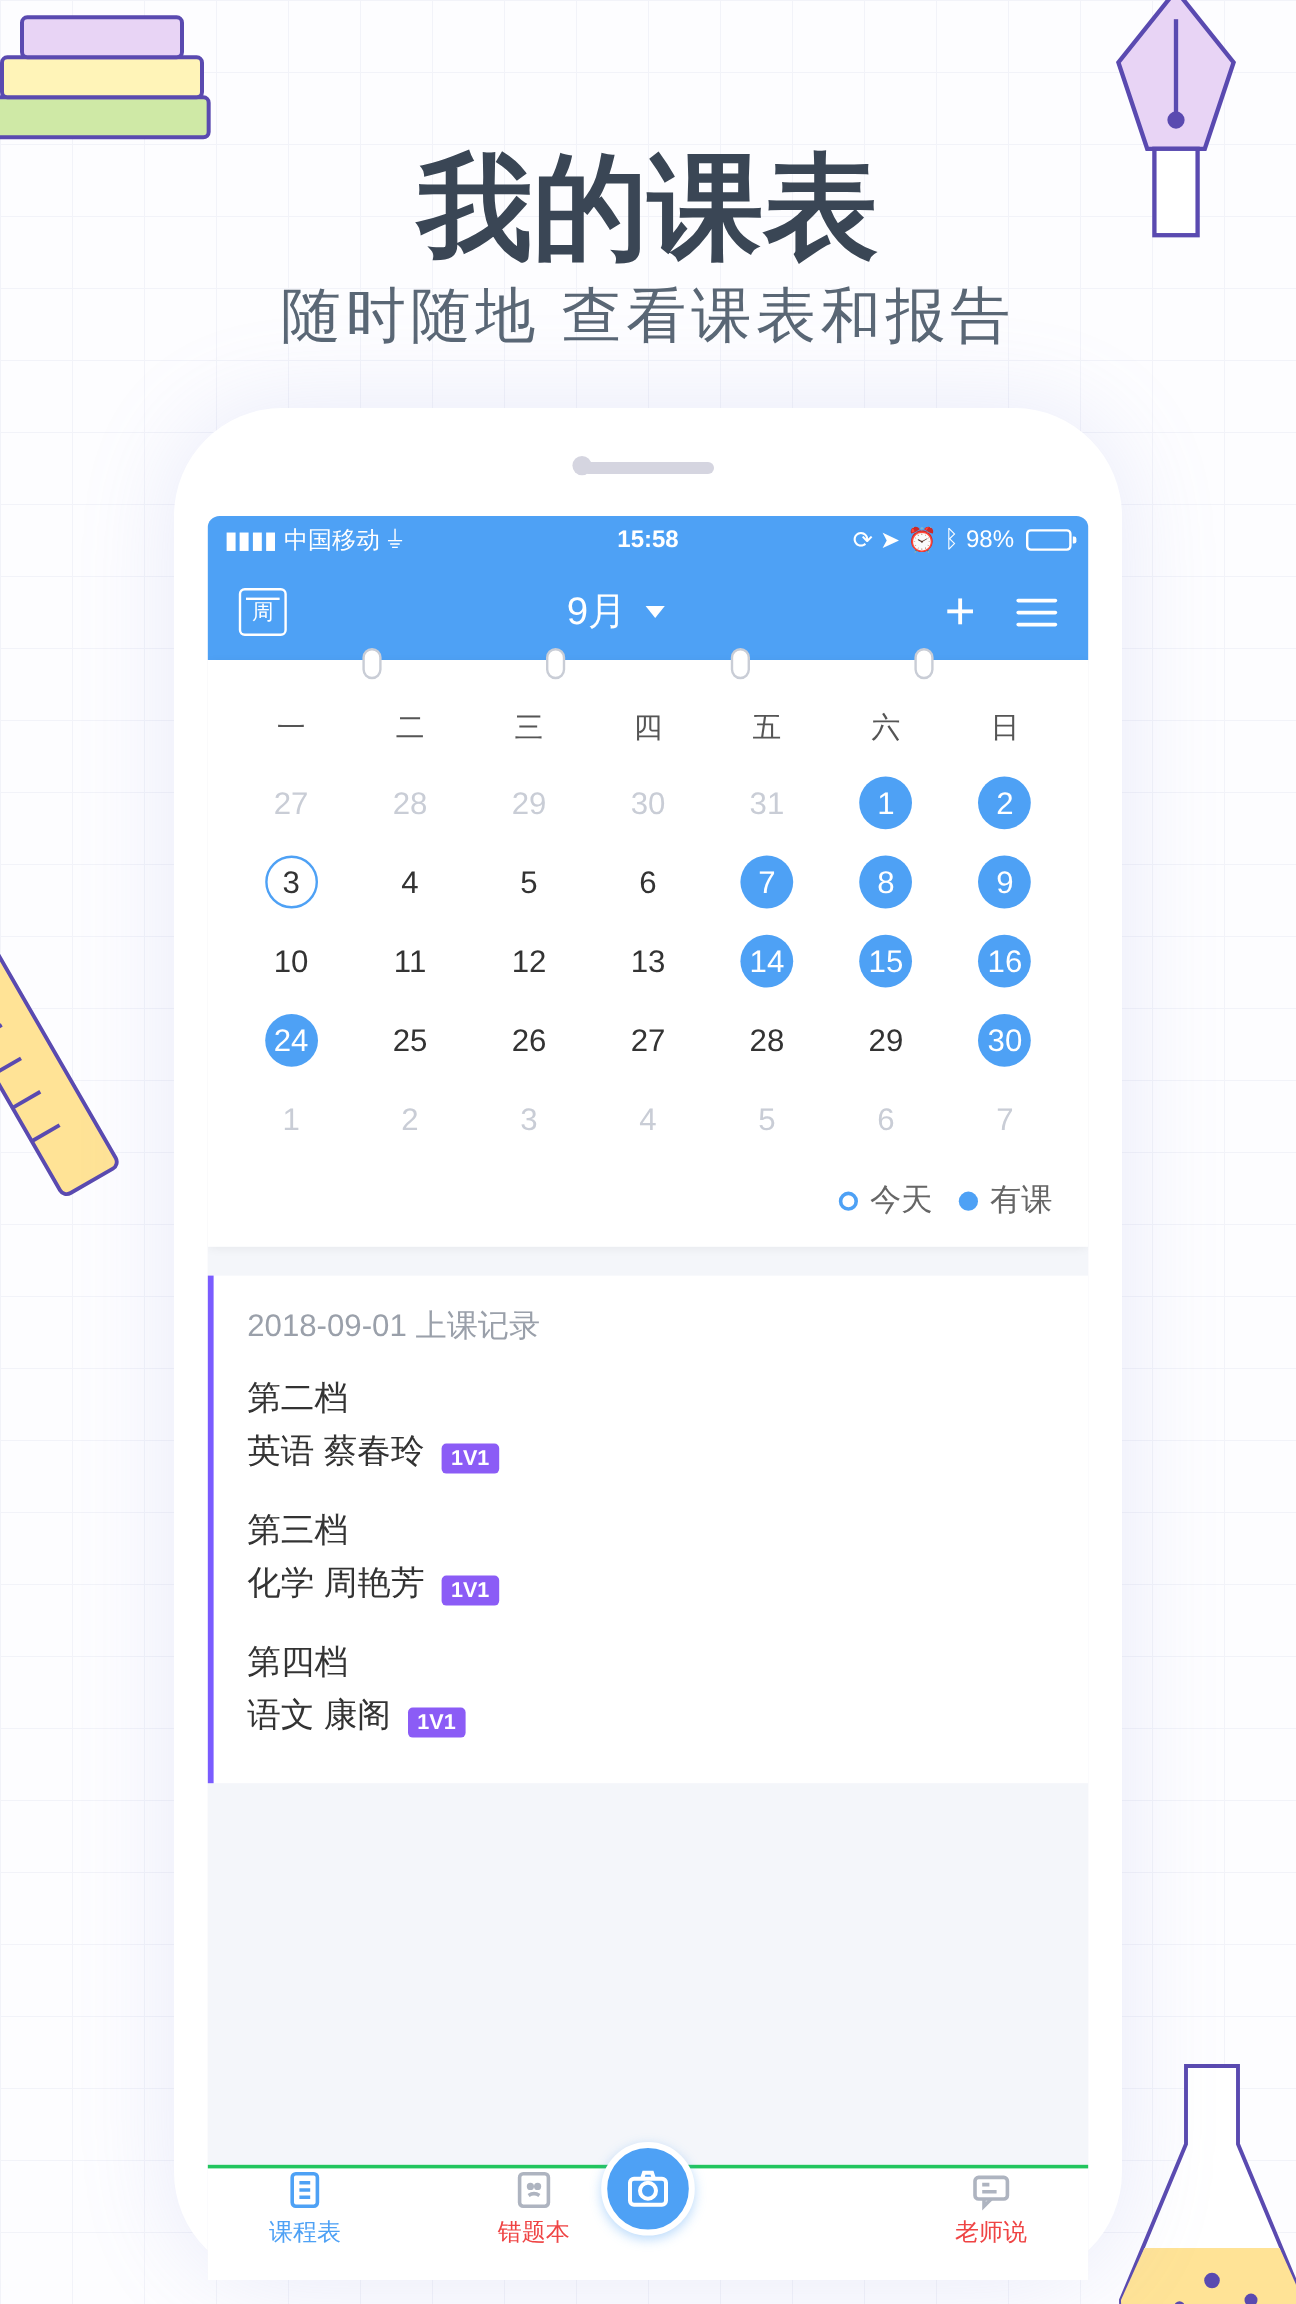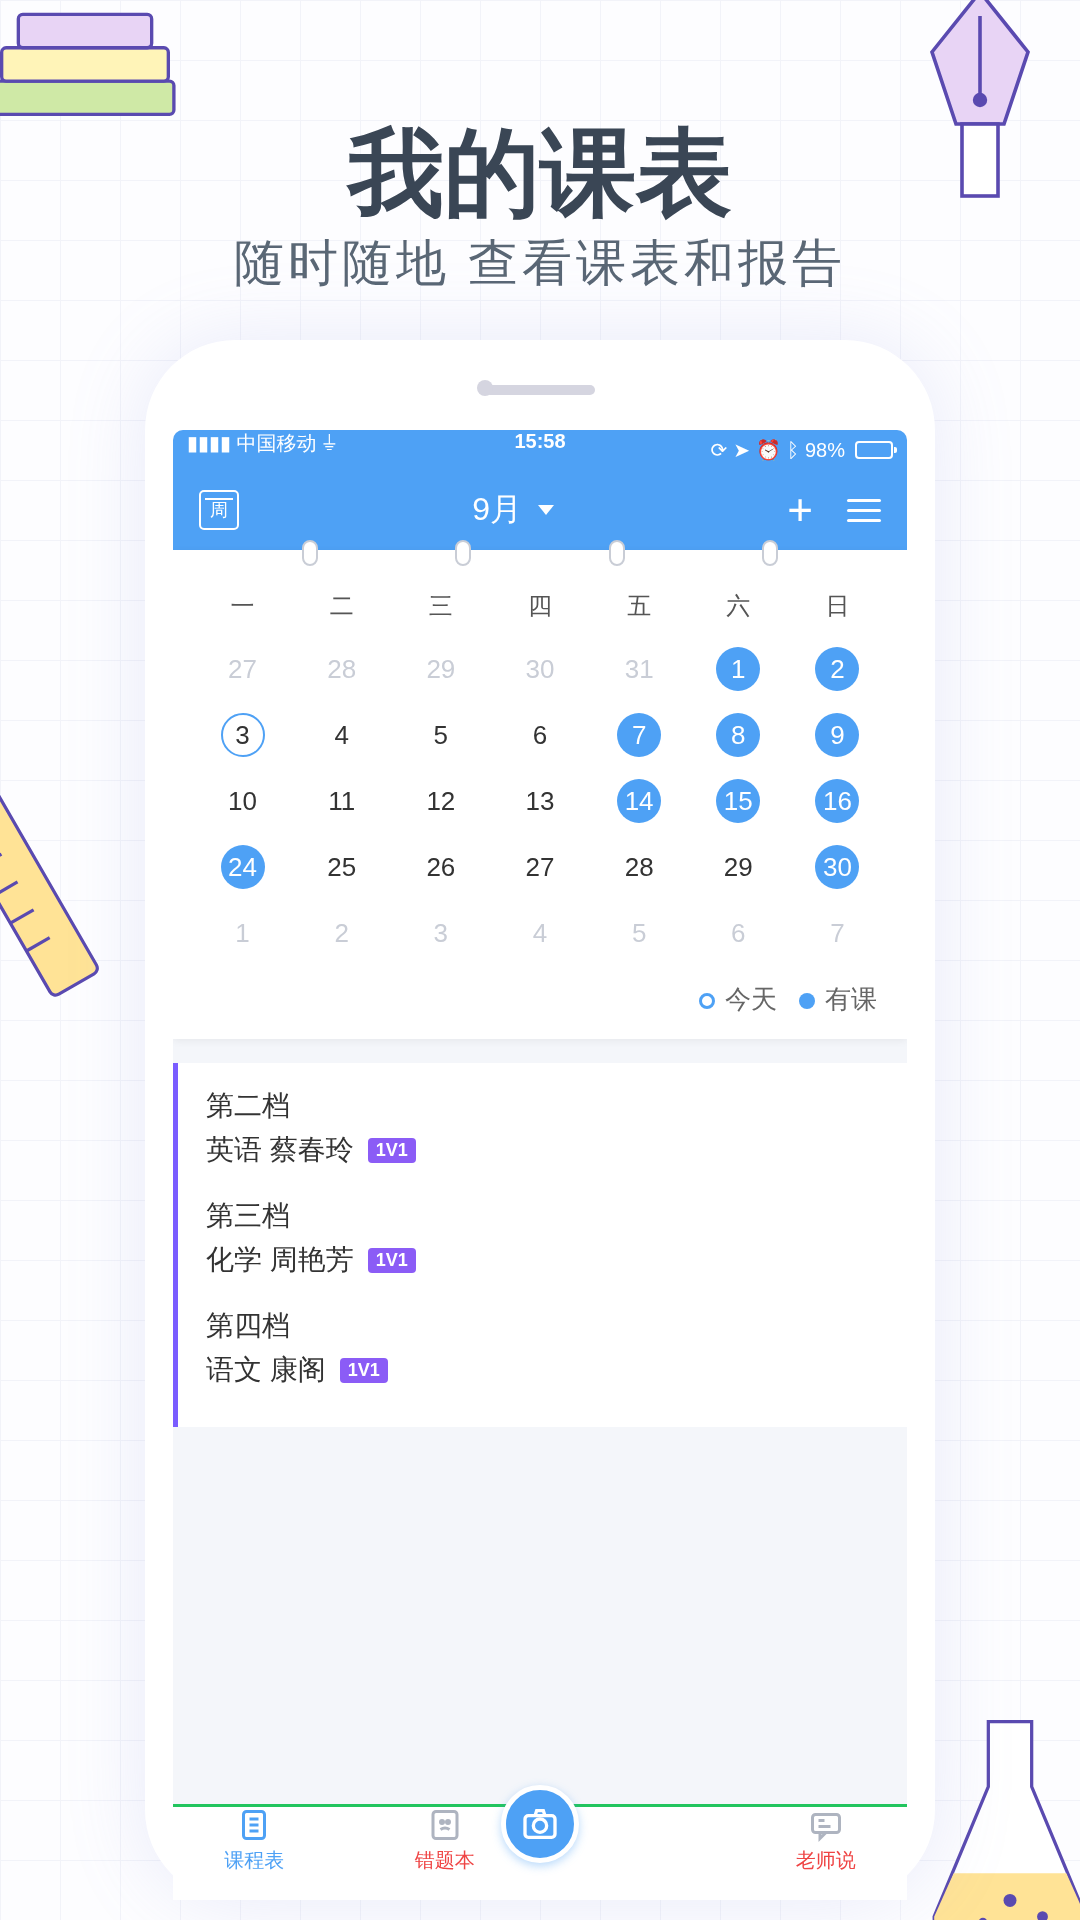--- a/index.html
+++ b/index.html
@@ -88,20 +88,21 @@
   flex-direction: column;
 }
 
 
 .statusbar {
   background: #4ea1f5;
   color: #fff;
   height: 40px;
   font-size: 20px;
   display: flex;
+  align-items: center;
   justify-content: space-between;
   padding: 0 14px;
 }
 .statusbar .center { position: absolute; left: 50%; transform: translateX(-50%); font-weight: 600; }
 .statusbar .right { display: flex; align-items: center; gap: 6px; }
 .battery {
   width: 38px; height: 18px; border: 2px solid #fff; border-radius: 4px;
   position: relative; display: inline-block; margin-left: 4px;
 }
 .battery::after {
@@ -190,21 +191,21 @@
 
 .record-card {
   background: #fff;
   margin-top: 24px;
   padding: 24px 28px 10px 28px;
   border-left: 5px solid #7a5cff;
 }
 .record-title { color: #9aa0aa; font-size: 26px; margin-bottom: 24px; }
 .slot { margin-bottom: 28px; font-size: 28px; color: #333; }
 .slot .name { margin-bottom: 6px; }
-.slot .line2 { display: flex; align-items: center; gap: 14px; }
+.slot .line2 { display: flex; align-items: flex-end; gap: 14px; }
 .badge {
   background: #8b5cf6; color: #fff; font-size: 18px;
   padding: 2px 8px; border-radius: 4px; font-weight: 600;
 }
 
 
 .bottom-nav {
   margin-top: auto;
   background: #fff;
   border-top: 3px solid #22c55e;
@@ -392,20 +393,21 @@
             <div class="date-cell dim">7</div>
           </div>
         </div>
       <div class="legend">
         <span><span class="dot hollow"></span><span>今天</span></span>
         <span><span class="dot solid"></span><span>有课</span></span>
       </div>
     </div>
 
     <div class="record-card">
+      <div class="record-title">2018-09-01 上课记录</div>
       <div id="record-slots">
           <div class="slot">
             <div class="name">第二档</div>
             <div class="line2">
               <span>英语 蔡春玲</span>
               <span class="badge">1V1</span>
             </div>
           </div>
           <div class="slot">
             <div class="name">第三档</div>

